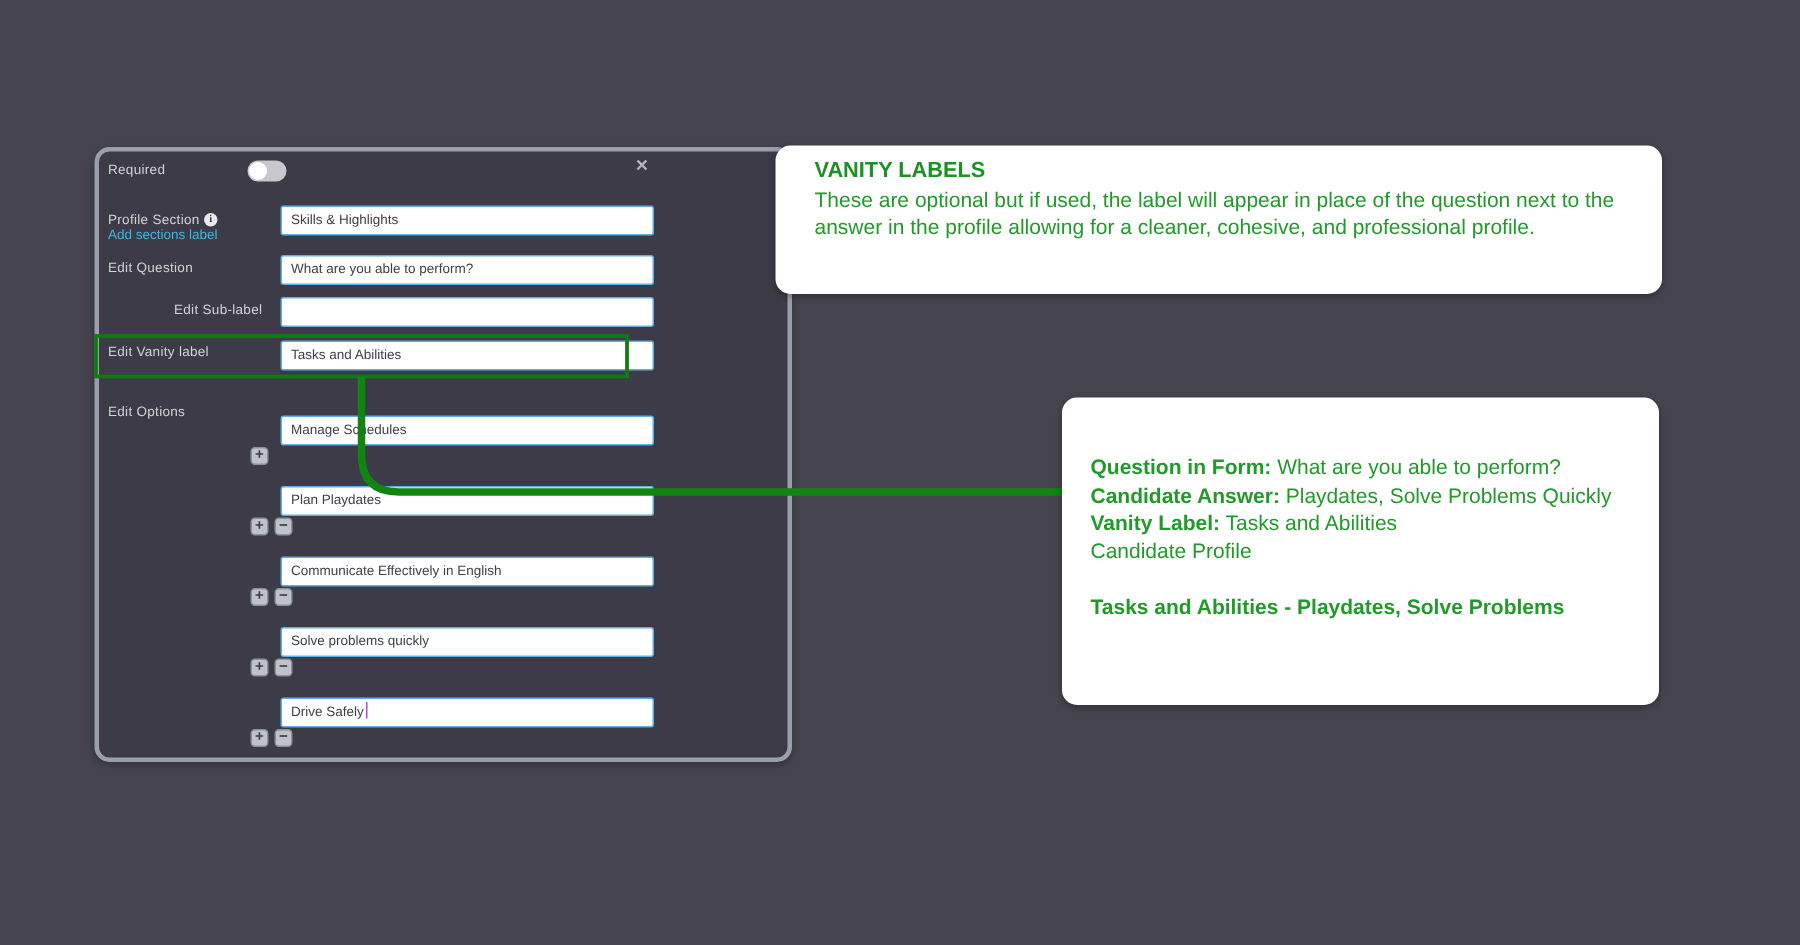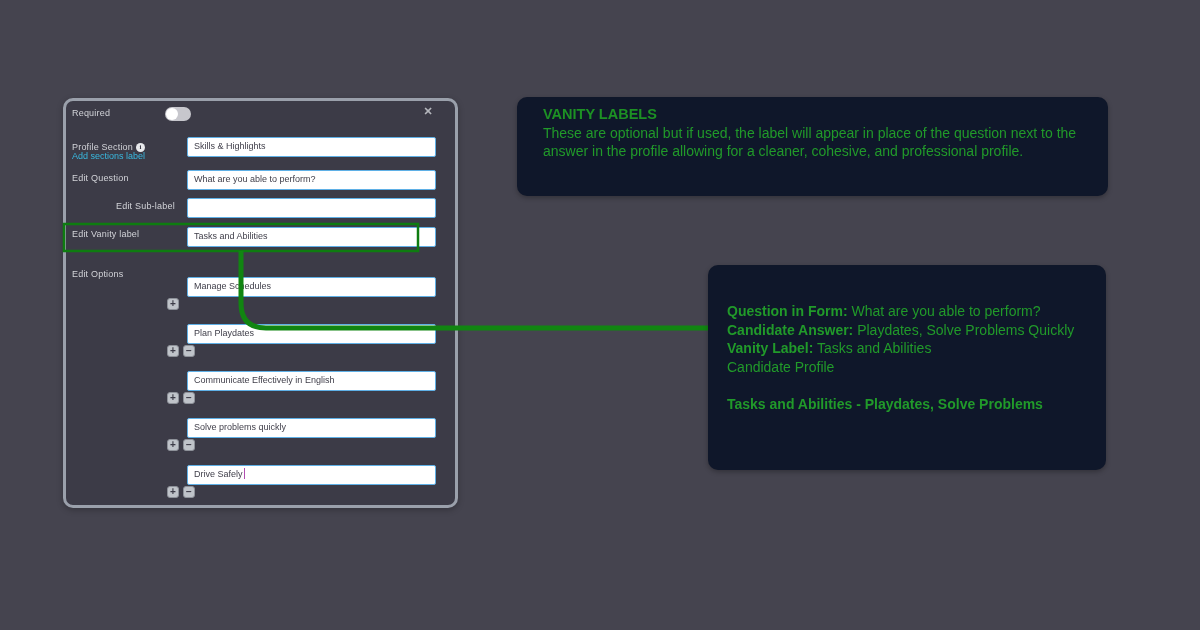--- a/index.html
+++ b/index.html
@@ -6,21 +6,21 @@
   html,body { width:1200px; height:630px; }
   body {
     background:#45444f;
     font-family:"Liberation Sans", sans-serif;
     position:relative;
     overflow:hidden;
   }
 
   
   .panel {
-    position:absolute; left:63px; top:98px; width:395px; height:410px;
+    position:absolute; left:63px; top:98px; width:465px; height:410px;
     background:#3c3b47;
     border:3px solid #9aa0ab;
     border-radius:10px;
     box-shadow:0 2px 6px rgba(0,0,0,.25);
     z-index:1;
   }
   .panel .abs { position:absolute; }
   .plabel {
     color:#d2d3d8; font-size:9px; letter-spacing:.2px;
     white-space:nowrap;
@@ -63,21 +63,21 @@
   }
 
   
   .overlay {
     position:absolute; left:0; top:0; width:1200px; height:630px;
     z-index:3; pointer-events:none;
   }
 
   
   .callout {
-    position:absolute; background:#0f172a; border-radius:10px;
+    position:absolute; background:#ffffff; border-radius:10px;
     box-shadow:0 2px 5px rgba(0,0,0,.28);
     color:#219a2a; z-index:4;
   }
   .callout-vanity {
     left:517px; top:97px; width:591px; height:99px;
     padding:9px 20px 0 26px;
   }
   .callout-vanity h2 { font-size:14.5px; font-weight:bold; margin-bottom:2px; color:#1d9124; }
   .callout-vanity p { font-size:14px; line-height:18.4px; }
   .callout-example {

